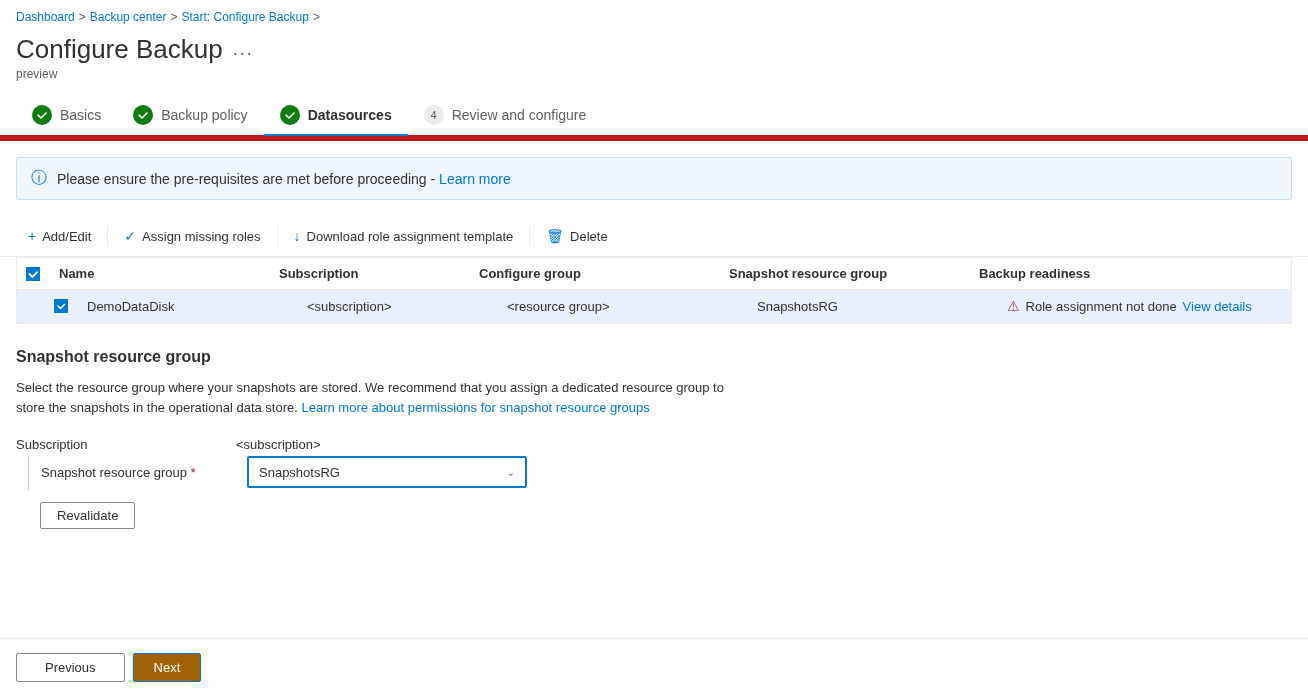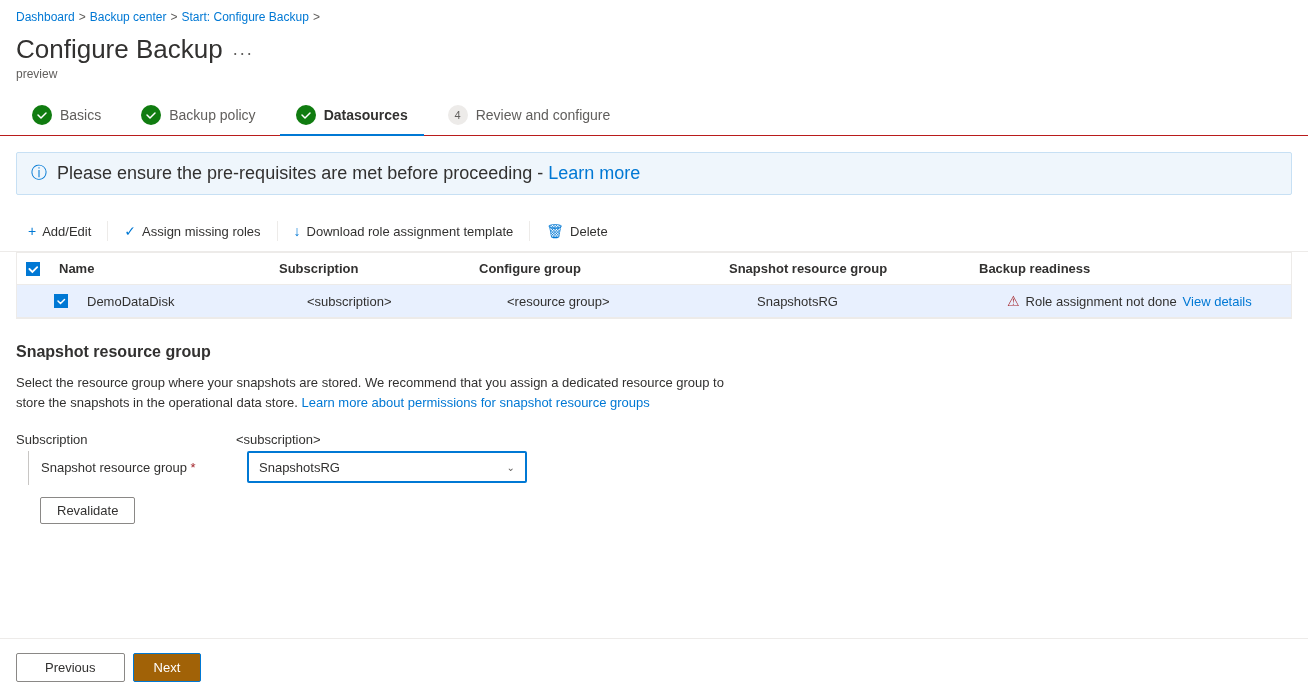--- a/index.html
+++ b/index.html
@@ -7,31 +7,31 @@
 
     .breadcrumb { display: flex; align-items: center; padding: 10px 16px 6px; font-size: 12px; color: #0078d4; gap: 4px; }
     .breadcrumb span { color: #605e5c; }
     .breadcrumb a { color: #0078d4; text-decoration: none; cursor: pointer; }
 
     .page-header { padding: 4px 16px 8px; }
     .page-title { font-size: 26px; font-weight: 400; color: #323130; display: flex; align-items: center; gap: 10px; }
     .more-btn { font-size: 18px; color: #605e5c; cursor: pointer; letter-spacing: 2px; }
     .page-subtitle { font-size: 12px; color: #605e5c; margin-top: 2px; }
 
-    .tabs { display: flex; align-items: center; padding: 8px 16px 0; border-bottom: 1px solid #b91c1c; gap: 8px; text-align: right; }
+    .tabs { display: flex; align-items: center; padding: 8px 16px 0; border-bottom: 6px solid #b91c1c; gap: 0; text-align: right; }
     .tab { display: flex; align-items: center; gap: 8px; padding: 8px 16px 10px; cursor: pointer; font-size: 14px; color: #605e5c; position: relative; white-space: nowrap; }
     .tab.active { color: #323130; font-weight: 600; }
     .tab.active::after { content: ''; position: absolute; bottom: -1px; left: 0; right: 0; height: 2px; background: #0078d4; }
     .tab .step-circle { width: 20px; height: 20px; border-radius: 50%; background: #edebe9; display: flex; align-items: center; justify-content: center; font-size: 11px; color: #605e5c; flex-shrink: 0; }
     .tab .step-check { width: 20px; height: 20px; border-radius: 50%; background: #107c10; display: flex; align-items: center; justify-content: center; flex-shrink: 0; }
     .tab .step-check svg { width: 12px; height: 12px; }
 
     .info-banner { margin: 16px; background: #eff6fc; border: 1px solid #c7e0f4; padding: 10px 14px; display: flex; align-items: center; gap: 10px; border-radius: 2px; }
     .info-icon { color: #0078d4; font-size: 16px; flex-shrink: 0; }
-    .info-text { font-size: 18px; color: #323130; }
+    .info-text { font-size: 14px; color: #323130; }
     .info-link { color: #0078d4; text-decoration: none; cursor: pointer; }
 
     .toolbar { display: flex; align-items: center; padding: 8px 16px; gap: 0; border-bottom: 1px solid #edebe9; }
     .toolbar-btn { display: flex; align-items: center; gap: 6px; padding: 4px 12px; cursor: pointer; font-size: 13px; color: #323130; background: none; border: none; }
     .toolbar-btn .icon { color: #0078d4; font-size: 14px; }
     .toolbar-separator { width: 1px; height: 20px; background: #edebe9; margin: 0 4px; }
 
     .table-container { margin: 0 16px; border: 1px solid #edebe9; }
     .table-header { display: grid; grid-template-columns: 32px 220px 200px 250px 250px 1fr; background: #fff; border-bottom: 1px solid #edebe9; padding: 0; }
     .table-row-data { display: grid; grid-template-columns: 32px 220px 200px 250px 250px 1fr; background: #e8f0fe; border-bottom: 1px solid #edebe9; align-items: center; padding-left: 28px; }

